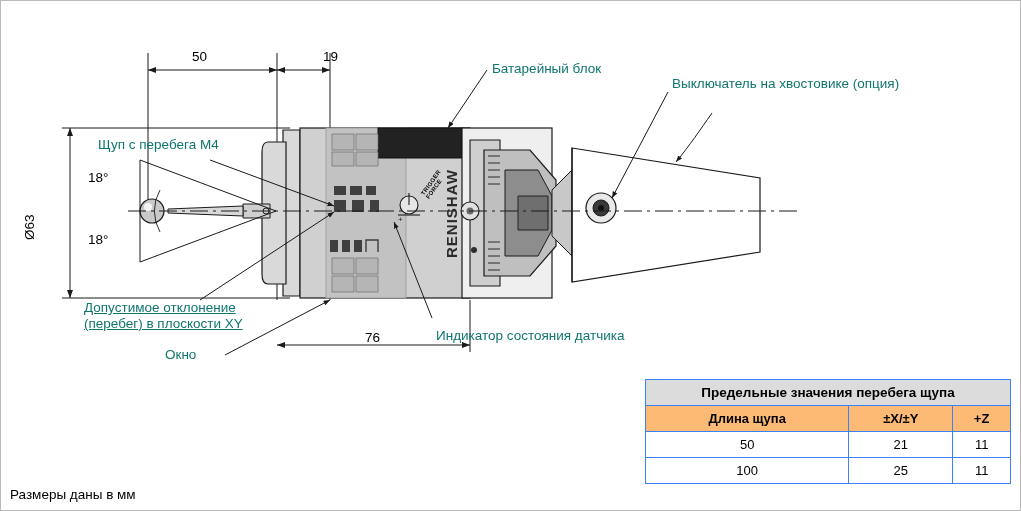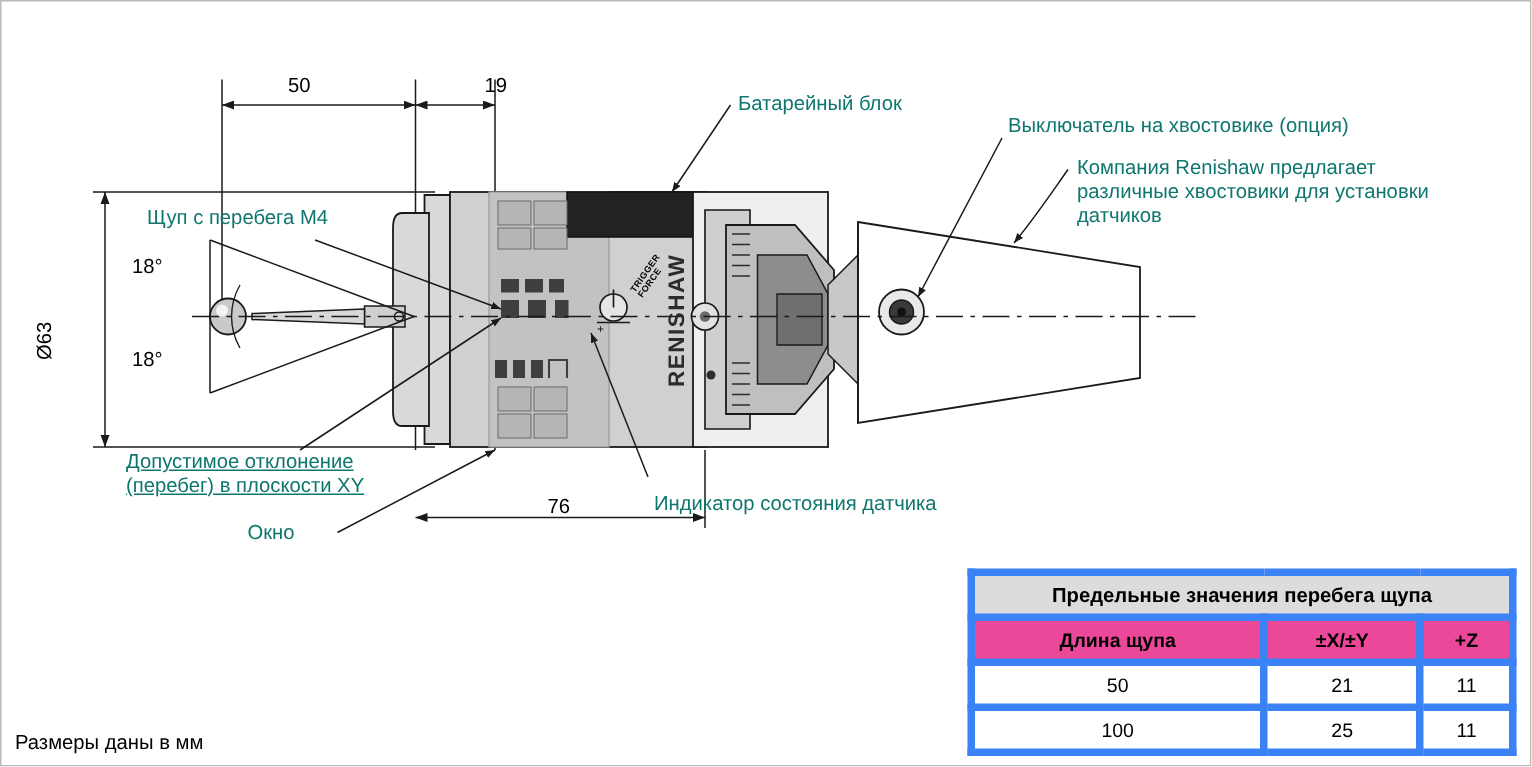--- a/index.html
+++ b/index.html
@@ -8,23 +8,23 @@
     font-family:"Liberation Sans", sans-serif;
     color:#000;overflow:hidden;position:relative;
   }
   #root{position:absolute;left:0;top:0;width:1021px;height:511px;}
   .lbl{position:absolute;font-size:13.5px;line-height:16px;color:#0f766e;white-space:pre;}
   .dimtxt{position:absolute;font-size:13.5px;color:#000;}
   svg{position:absolute;left:0;top:0;width:1021px;height:511px;overflow:visible;}
   
   .tbl{position:absolute;left:645px;top:379px;width:366px;border-collapse:collapse;
        font-size:13px;}
-  .tbl td,.tbl th{border:5px solid #3b82f6;text-align:center;padding:5px 4px;}
+  .tbl td,.tbl th{border:1px solid #3b82f6;text-align:center;padding:5px 4px;}
   .tbl th{background:#dcdcdc;font-weight:bold;font-size:13.5px;}
-  .tbl .hdr2 td{background:#ec4899;font-weight:bold;}
+  .tbl .hdr2 td{background:#fdba74;font-weight:bold;}
   .tbl .datarow td{background:#ffffff;}
   .footer{position:absolute;left:10px;top:487px;font-size:13.5px;}
   .frame{position:absolute;left:0;top:0;width:1019px;height:509px;border:1px solid #b9b9b9;}
   .rot{position:absolute;font-size:6px;font-weight:bold;letter-spacing:.3px;}
   .renilogo{position:absolute;font-weight:bold;font-size:15px;color:#2b2b2b;
             transform:rotate(-90deg);transform-origin:left top;letter-spacing:1px;}
 </style>
 </head>
 <body>
 
@@ -173,23 +173,20 @@
 
   <div class="dimtxt" style="left:192px;top:49px;">50</div>
   <div class="dimtxt" style="left:295px;top:49px;margin-left:28px;">19</div>
   <div class="dimtxt" style="left:365px;top:330px;">76</div>
   <div class="dimtxt" style="left:22px;top:240px;transform:rotate(-90deg);transform-origin:left top;">Ø63</div>
   <div class="dimtxt" style="left:88px;top:170px;">18°</div>
   <div class="dimtxt" style="left:88px;top:232px;">18°</div>
 
   <div class="lbl" style="left:492px;top:61px;">Батарейный блок</div>
   <div class="lbl" style="left:672px;top:76px;">Выключатель на хвостовике (опция)</div>
-  <div class="lbl" style="left:718px;top:104px;">Компания Renishaw предлагает
-различные хвостовики для установки
-датчиков</div>
   <div class="lbl" style="left:98px;top:137px;">Щуп с перебега M4</div>
   <div class="lbl" style="left:84px;top:300px;text-decoration:underline;">Допустимое отклонение
 (перебег) в плоскости XY</div>
   <div class="lbl" style="left:165px;top:347px;">Окно</div>
   <div class="lbl" style="left:436px;top:328px;">Индикатор состояния датчика</div>
 
   <div class="rot" style="left:420px;top:193px;transform:rotate(-55deg);transform-origin:left top;white-space:pre;">TRIGGER
 FORCE</div>
   <div class="renilogo" style="left:443px;top:258px;">RENISHAW</div>
 

